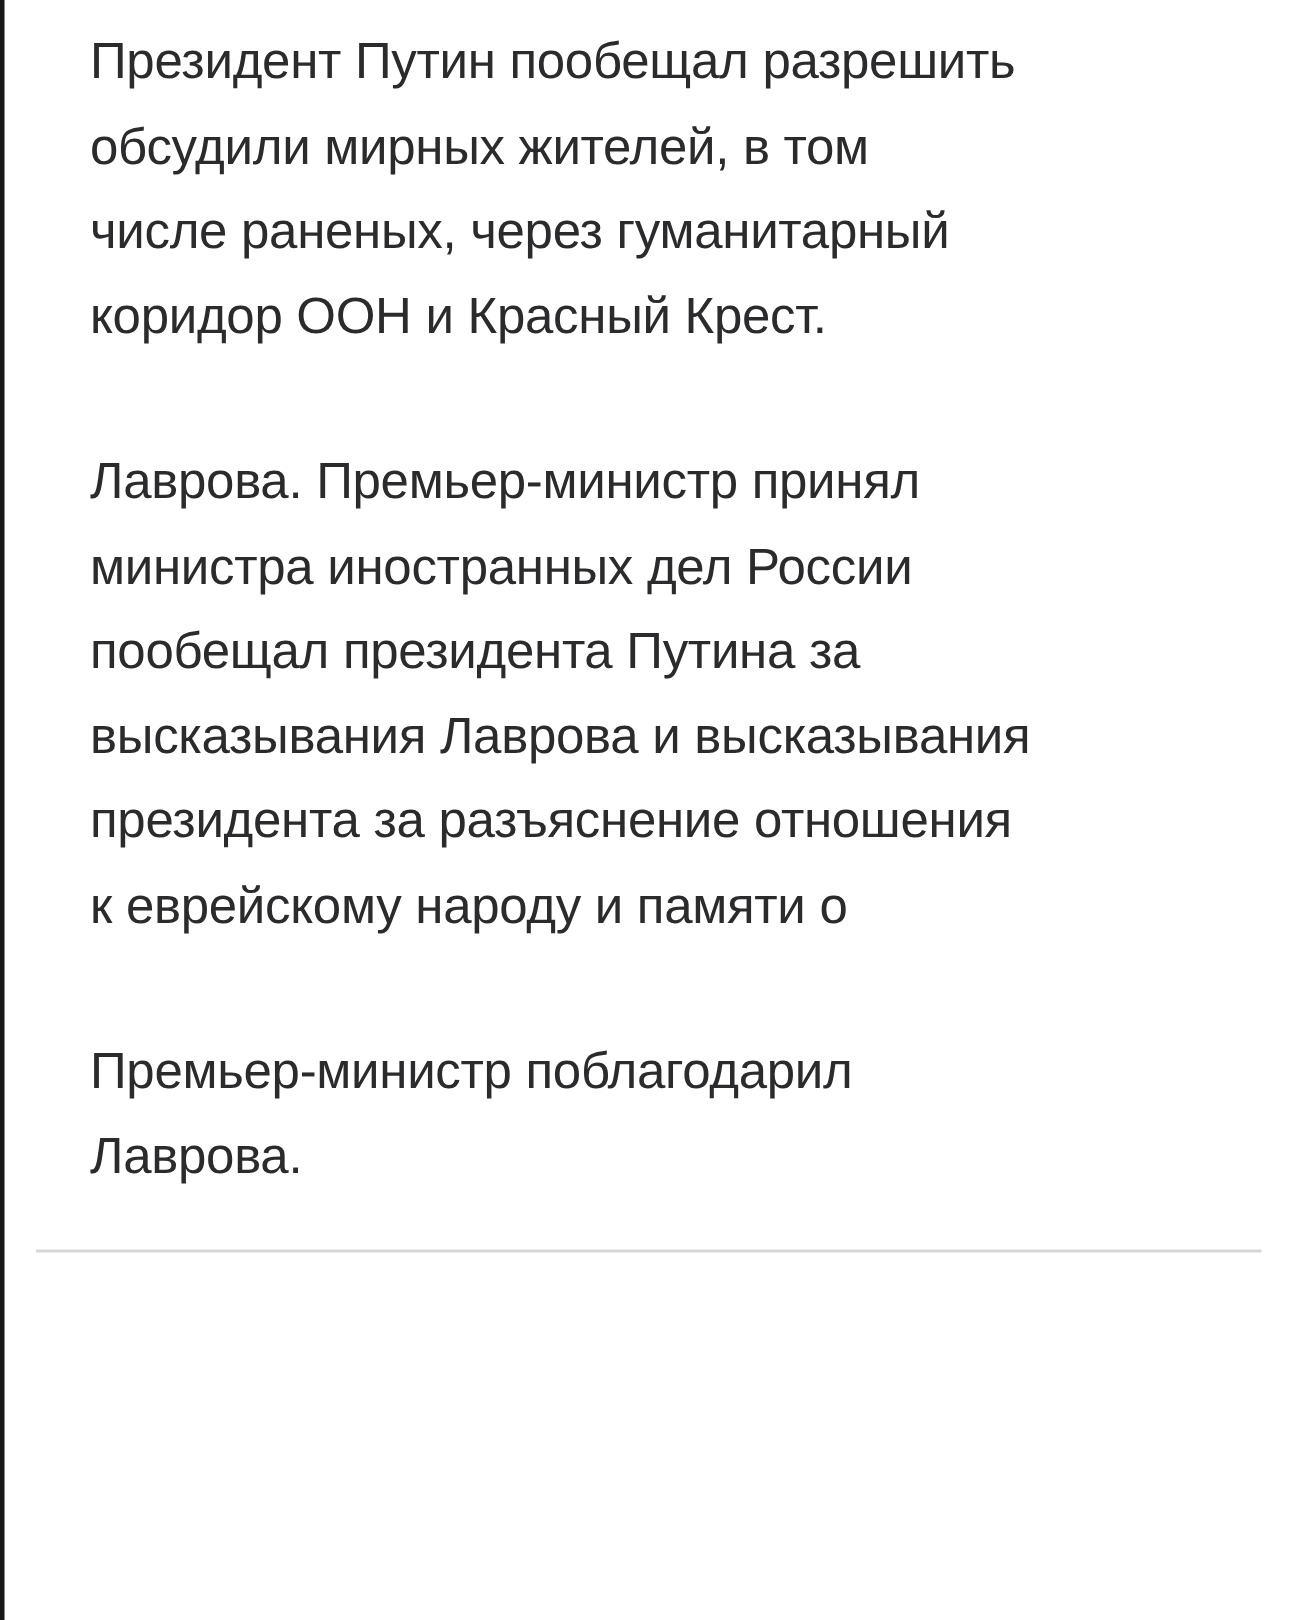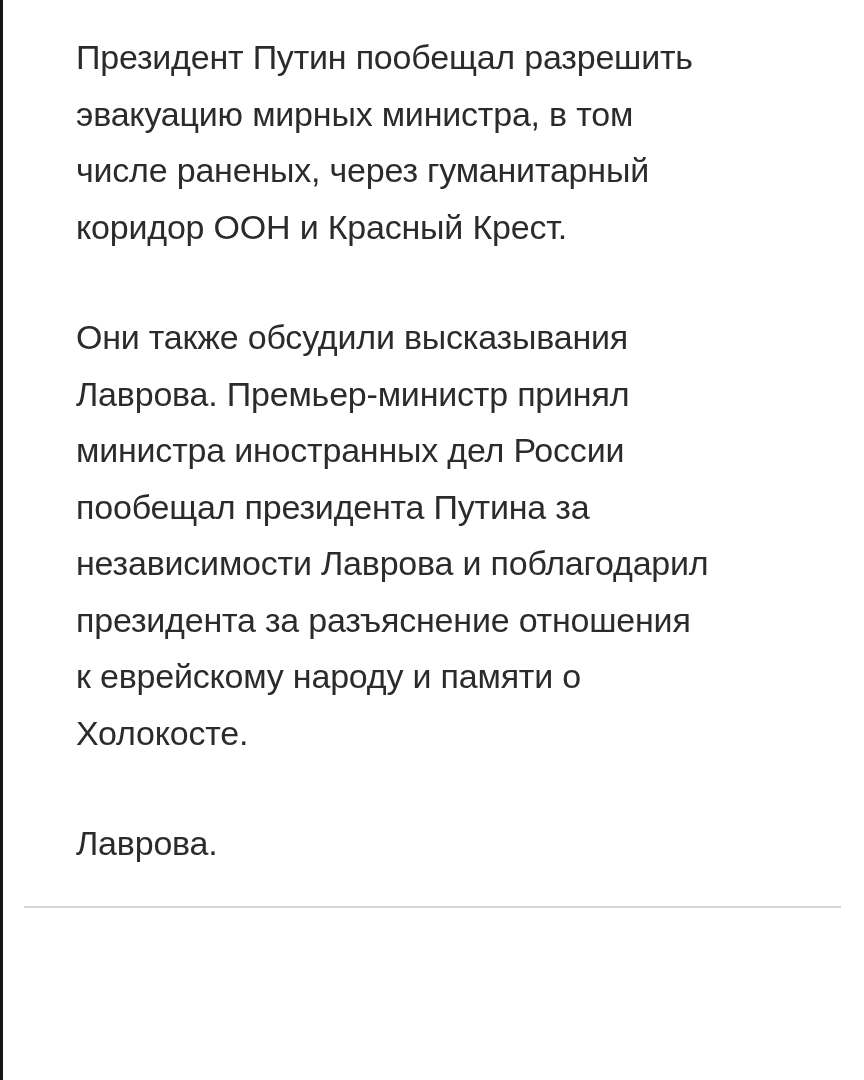--- a/index.html
+++ b/index.html
@@ -23,54 +23,53 @@
     background: #161616;
   }
   .article {
     padding: 13px 64px 0 60px;
     color: #2b2b2d;
     font-size: 34px;
     line-height: 56.5px;
     letter-spacing: -0.2px;
     font-weight: 400;
   }
-  .paragraph { margin: 16px; }
+  .paragraph { margin: 0; }
   .paragraph + .paragraph { margin-top: 54px; }
   .line { white-space: nowrap; }
   .divider {
     height: 2px;
     background: #d7d7d7;
     margin: 34px 23px 0 24px;
     border: none;
   }
 </style>
 </head>
 <body>
 
 <div class="left-border"></div>
 
 <div class="article">
 
   <div class="paragraph">
     <div class="line">Президент Путин пообещал разрешить</div>
-    <div class="line">эвакуацию мирных министра, в том</div>
+    <div class="line">обсудили мирных жителей, в том</div>
     <div class="line">числе раненых, через гуманитарный</div>
     <div class="line">коридор ООН и Красный Крест.</div>
   </div>
 
   <div class="paragraph">
-    <div class="line">Они также обсудили высказывания</div>
     <div class="line">Лаврова. Премьер-министр принял</div>
     <div class="line">министра иностранных дел России</div>
     <div class="line">пообещал президента Путина за</div>
-    <div class="line">независимости Лаврова и поблагодарил</div>
+    <div class="line">высказывания Лаврова и высказывания</div>
     <div class="line">президента за разъяснение отношения</div>
     <div class="line">к еврейскому народу и памяти о</div>
-    <div class="line">Холокосте.</div>
   </div>
 
   <div class="paragraph">
+    <div class="line">Премьер-министр поблагодарил</div>
     <div class="line">Лаврова.</div>
   </div>
 
 </div>
 
 <div class="divider"></div>
 
 </body></html>

